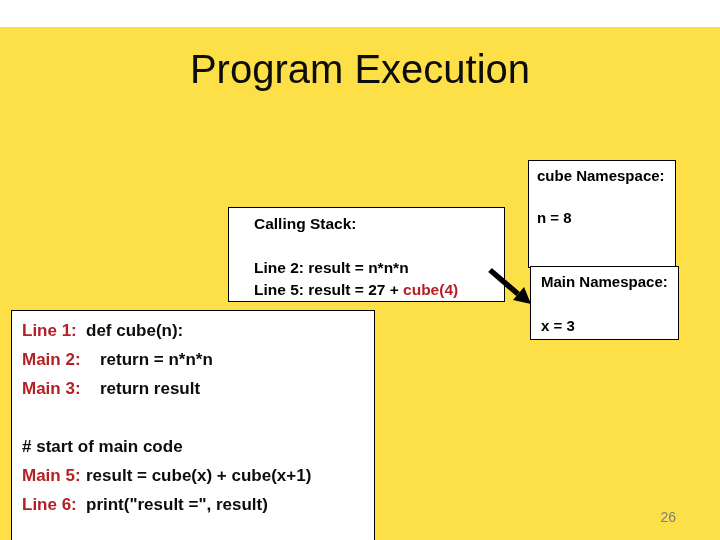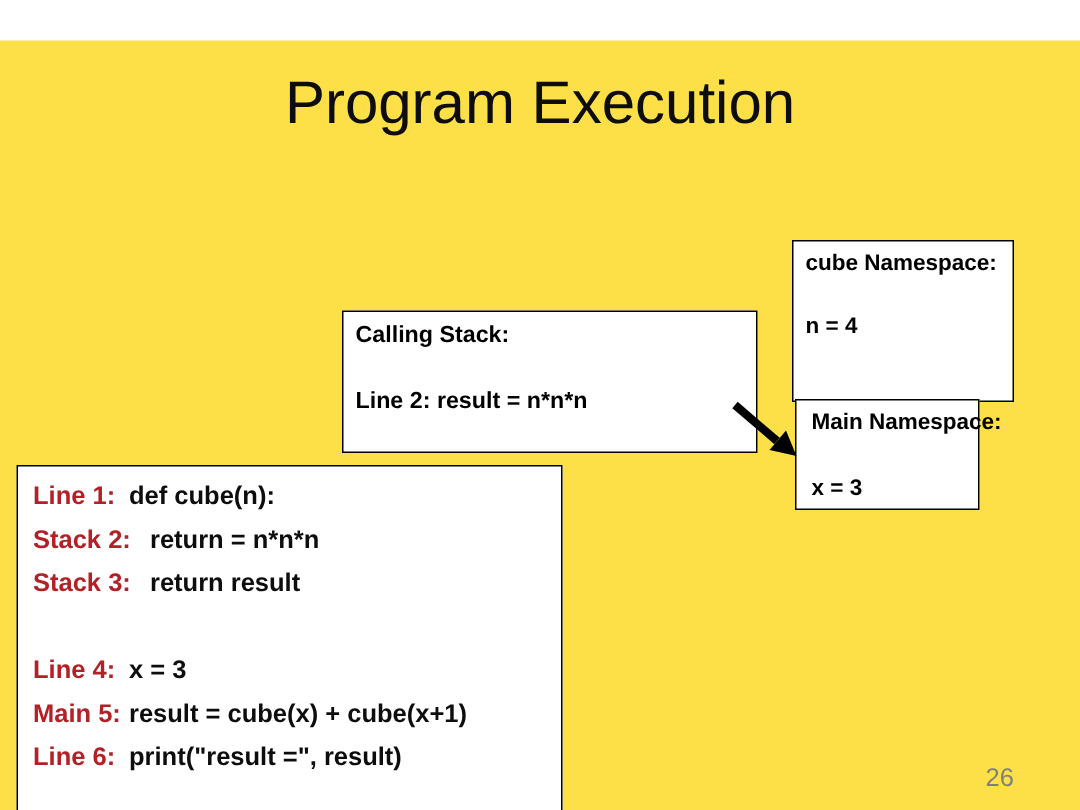--- a/index.html
+++ b/index.html
@@ -52,30 +52,30 @@
     font-size: 15px;
     line-height: 21px;
   }
   .cube-ns .blank-line { height: 21px; }
   
   .calling-stack {
     left: 228px;
     top: 180px;
     width: 277px;
     height: 95px;
-    padding: 5px 8px;
+    padding: 5px 25px;
     font-size: 15.5px;
     line-height: 22px;
   }
   .calling-stack .blank-line { height: 22px; }
   
   .main-ns {
     left: 530px;
     top: 239px;
-    width: 123px;
+    width: 149px;
     height: 74px;
     padding: 4px 8px 4px 10px;
     font-size: 15px;
     line-height: 22px;
   }
   .main-ns .blank-line { height: 22px; }
   
   .code-box {
     left: 11px;
     top: 283px;
@@ -103,62 +103,63 @@
     position: absolute;
     left: 460px;
     top: 230px;
     width: 90px;
     height: 60px;
   }
   .page-number {
     position: absolute;
     right: 44px;
     top: 482px;
-    font-size: 17px;
+    font-size: 14px;
     color: #7f7f7f;
   }
 </style>
 </head>
 <body>
 
 <div class="slide">
 
   <h1 class="title">Program Execution</h1>
 
   <div class="box cube-ns">
     <div class="box-title">cube Namespace:</div>
     <div class="blank-line"></div>
     <div id="cube-ns-entries">
-        <div class="ns-entry">n = 4</div>
+        <div class="ns-entry">n = 8</div>
       </div>
   </div>
 
   <div class="box calling-stack">
     <div class="box-title">Calling Stack:</div>
     <div class="blank-line"></div>
     <div id="stack-lines">
         <div class="stack-line"><span>Line 2: result = n*n*n</span><span class="highlight"></span></div>
+        <div class="stack-line"><span>Line 5: result = 27 + </span><span class="highlight">cube(4)</span></div>
       </div>
   </div>
 
   <div class="box main-ns">
     <div class="box-title">Main Namespace:</div>
     <div class="blank-line"></div>
     <div id="main-ns-entries">
         <div class="ns-entry">x = 3</div>
       </div>
   </div>
 
   <div class="box code-box">
     <div id="code-lines">
         <div class="code-line"><span class="code-label">Line 1:</span><span class="code-text">def cube(n):</span></div>
-        <div class="code-line"><span class="code-label">Stack 2:</span><span class="code-text ind-1">return = n*n*n</span></div>
-        <div class="code-line"><span class="code-label">Stack 3:</span><span class="code-text ind-1">return result</span></div>
+        <div class="code-line"><span class="code-label">Main 2:</span><span class="code-text ind-1">return = n*n*n</span></div>
+        <div class="code-line"><span class="code-label">Main 3:</span><span class="code-text ind-1">return result</span></div>
         <div class="code-line"><span class="code-label"></span><span class="code-text"></span></div>
-        <div class="code-line"><span class="code-label">Line 4:</span><span class="code-text">x = 3</span></div>
+        <div class="code-line"><span class="code-label"></span><span class="code-text"># start of main code</span></div>
         <div class="code-line"><span class="code-label">Main 5:</span><span class="code-text">result = cube(x) + cube(x+1)</span></div>
         <div class="code-line"><span class="code-label">Line 6:</span><span class="code-text">print("result =", result)</span></div>
       </div>
   </div>
 
   <svg class="arrow-svg" viewBox="0 0 90 60" xmlns="http://www.w3.org/2000/svg">
     <line x1="30" y1="13" x2="58" y2="37" stroke="#000000" stroke-width="5.5"></line>
     <polygon points="71,47 53,43 64,30" fill="#000000"></polygon>
   </svg>
 

